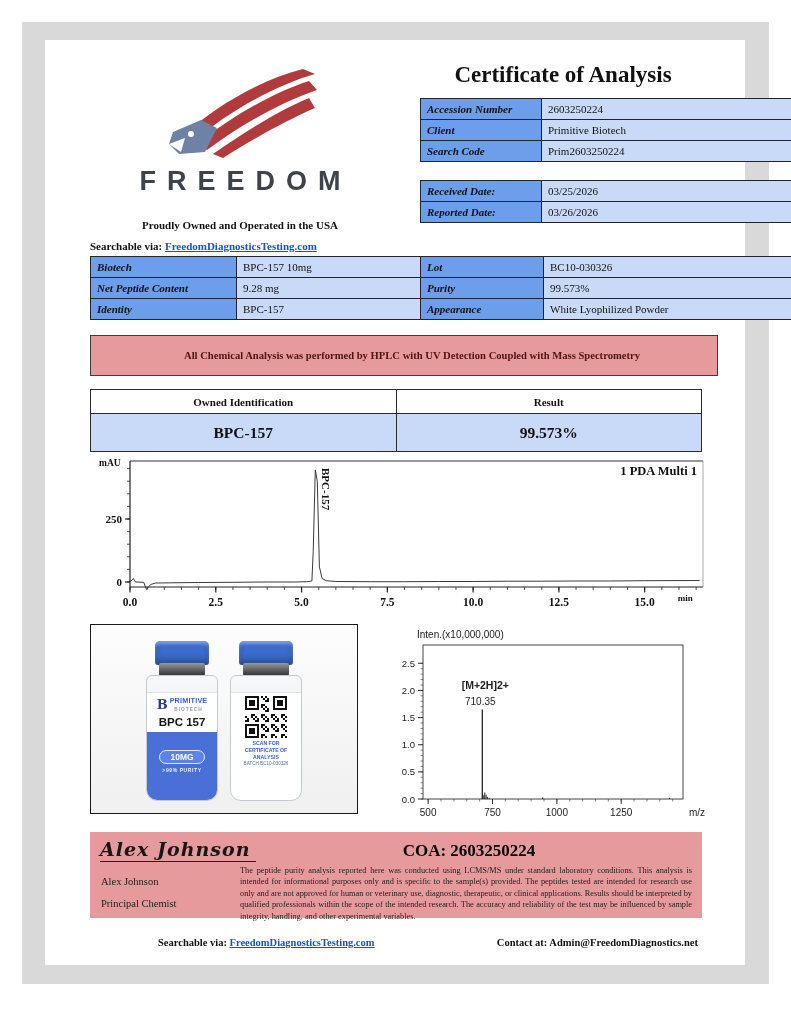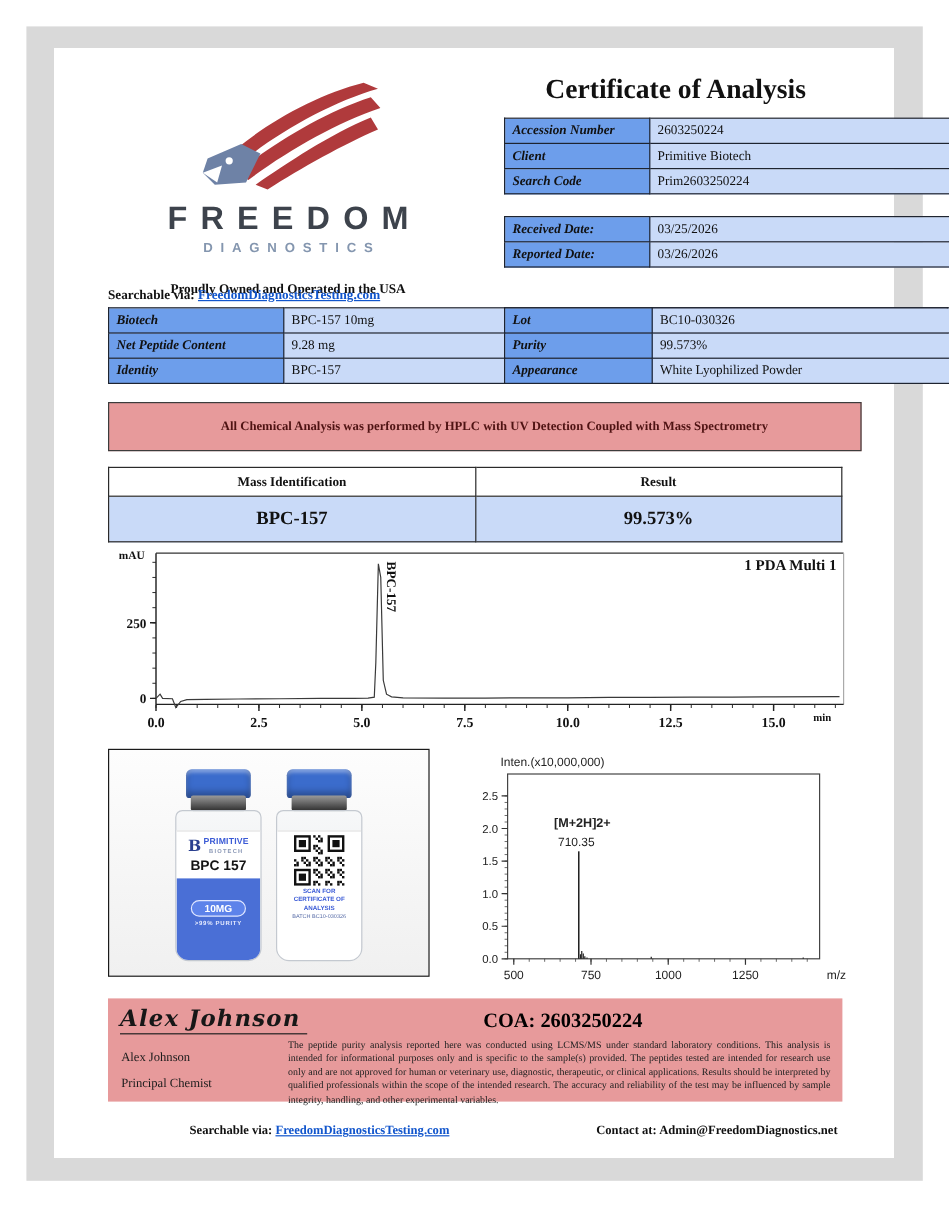--- a/index.html
+++ b/index.html
@@ -89,21 +89,20 @@
       <div class="logo-block">
         <svg width="170" height="92" viewBox="0 0 170 92">
           <path d="M38,74 C70,46 118,18 160,6 L148,1 C104,12 58,40 28,68 Z" fill="#b03a3c"></path>
           <path d="M52,82 C84,58 126,34 162,22 L154,13 C114,26 72,52 42,76 Z" fill="#b03a3c"></path>
           <path d="M68,90 C96,72 132,52 160,40 L154,30 C120,44 84,68 58,86 Z" fill="#b03a3c"></path>
           <path d="M18,64 L46,52 L62,60 L50,84 L24,86 L14,76 Z" fill="#6e82a6"></path>
           <circle cx="36" cy="66" r="3" fill="#ffffff"></circle>
           <path d="M14,76 L30,70 L26,84 Z" fill="#ffffff"></path>
         </svg>
         <div class="brand-name">FREEDOM</div>
-        <div class="brand-sub">DIAGNOSTICS</div>
         <div class="tagline">Proudly Owned and Operated in the USA</div>
       </div>
 
       <div class="searchable-top">
         <span>Searchable via:</span>
         <a class="lnk" href="#">FreedomDiagnosticsTesting.com</a>
       </div>
 
       <div class="doc-title">Certificate of Analysis</div>
 
@@ -169,21 +168,21 @@
           <td class="val">White Lyophilized Powder</td>
             </tr>
       </tbody>
         </table>
 
       <div class="method-banner">All Chemical Analysis was performed by HPLC with UV Detection Coupled with Mass Spectrometry</div>
 
       <table class="mass-table">
         <tbody>
             <tr>
-          <td class="mh">Mass Identification</td>
+          <td class="mh">Owned Identification</td>
           <td class="mh">Result</td>
             </tr>
         <tr>
           <td class="mv">BPC-157</td>
           <td class="mv">99.573%</td>
             </tr>
       </tbody>
         </table>
 
       <svg class="chrom" viewBox="0 0 625 163">

